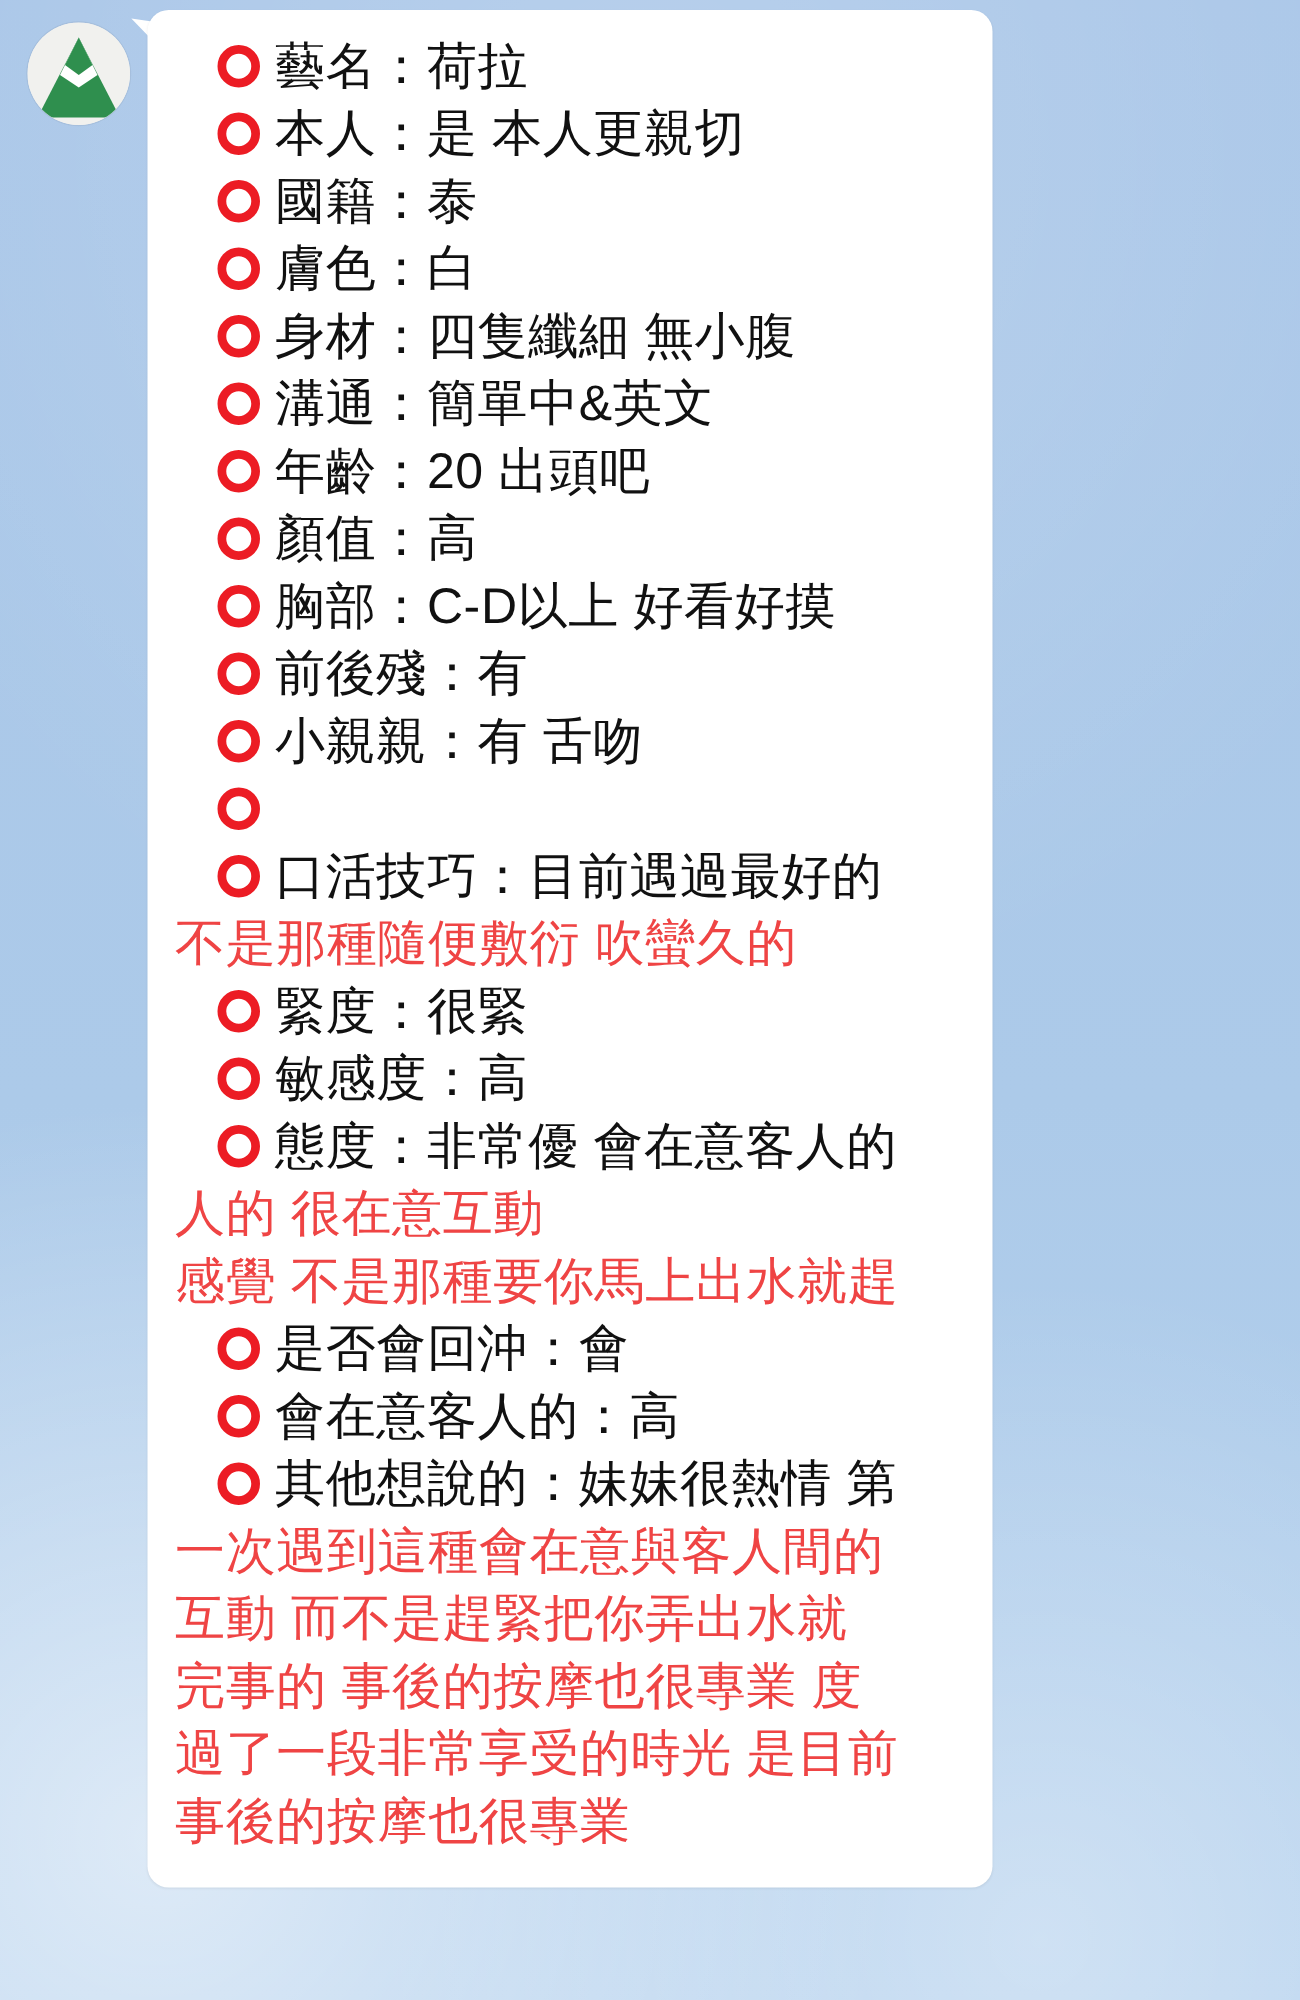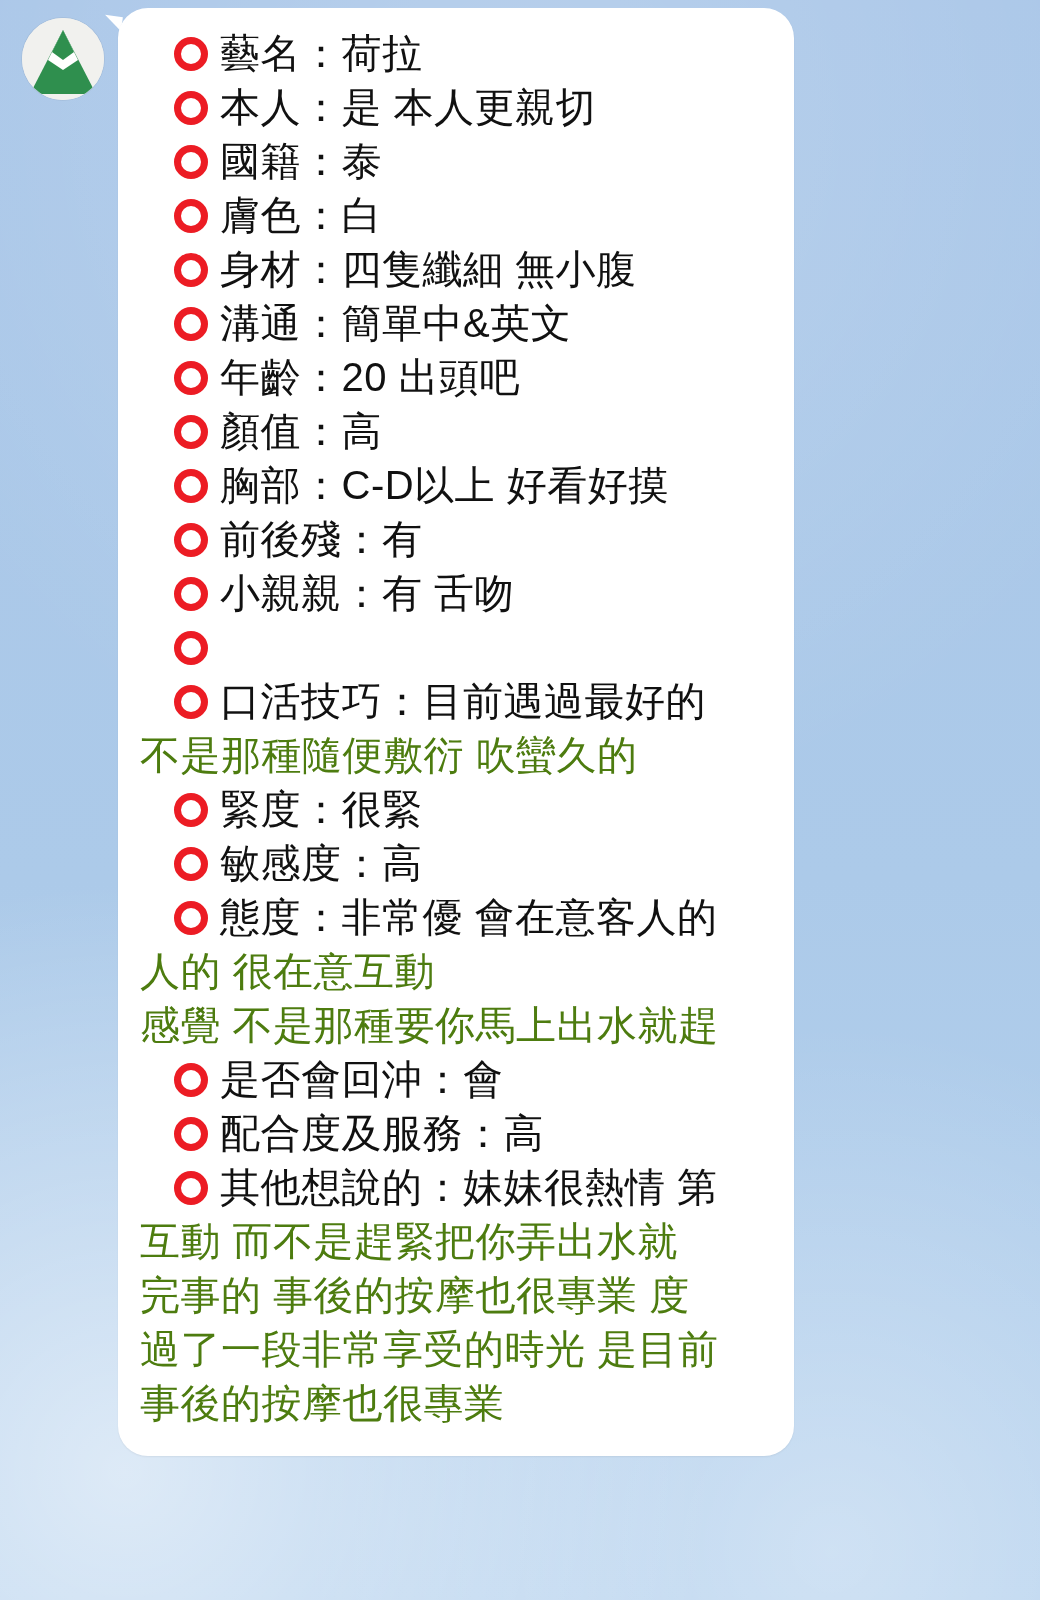--- a/index.html
+++ b/index.html
@@ -41,21 +41,21 @@
     box-shadow: 0 0 0 1px rgba(0,0,0,0.05);
   }
   .avatar svg { display: block; width: 82px; height: 82px; }
 
   .bubble {
     position: absolute;
     left: 118px;
     top: 8px;
     width: 676px;
     background: #ffffff;
-    border-radius: 30px;
+    border-radius: 17px;
     padding: 18px 22px 26px 22px;
     box-sizing: border-box;
     box-shadow: 0 1px 2px rgba(0,0,0,0.06);
   }
   .bubble-tail {
     position: absolute;
     left: 104px;
     top: 16px;
     width: 0;
     height: 0;
@@ -83,21 +83,21 @@
     border-radius: 50%;
     box-sizing: border-box;
     vertical-align: -4px;
     margin-right: 12px;
     margin-left: 34px;
   }
   .cont {
     display: block;
     font-size: 40px;
     line-height: 54px;
-    color: #4d7c0f;
+    color: #ef4444;
     letter-spacing: 0.5px;
   }
 </style>
 </head>
 <body>
 
 <div class="bg-wash"></div>
 
 <div class="chat-area">
 
@@ -127,21 +127,22 @@
     <span class="msg-line with-bullet"><span class="bullet"></span><span>小親親：有 舌吻</span></span>
     <span class="msg-line with-bullet"><span class="bullet"></span></span>
     <span class="msg-line with-bullet"><span class="bullet"></span><span>口活技巧：目前遇過最好的</span></span>
     <span class="cont">不是那種隨便敷衍 吹蠻久的</span>
     <span class="msg-line with-bullet"><span class="bullet"></span><span>緊度：很緊</span></span>
     <span class="msg-line with-bullet"><span class="bullet"></span><span>敏感度：高</span></span>
     <span class="msg-line with-bullet"><span class="bullet"></span><span>態度：非常優 會在意客人的</span></span>
     <span class="cont">人的 很在意互動</span>
     <span class="cont">感覺 不是那種要你馬上出水就趕</span>
     <span class="msg-line with-bullet"><span class="bullet"></span><span>是否會回沖：會</span></span>
-    <span class="msg-line with-bullet"><span class="bullet"></span><span>配合度及服務：高</span></span>
+    <span class="msg-line with-bullet"><span class="bullet"></span><span>會在意客人的：高</span></span>
     <span class="msg-line with-bullet"><span class="bullet"></span><span>其他想說的：妹妹很熱情 第</span></span>
+    <span class="cont">一次遇到這種會在意與客人間的</span>
     <span class="cont">互動 而不是趕緊把你弄出水就</span>
     <span class="cont">完事的 事後的按摩也很專業 度</span>
     <span class="cont">過了一段非常享受的時光 是目前</span>
     <span class="cont">事後的按摩也很專業</span>
 
   </div>
 </div>
 
 </body></html>

